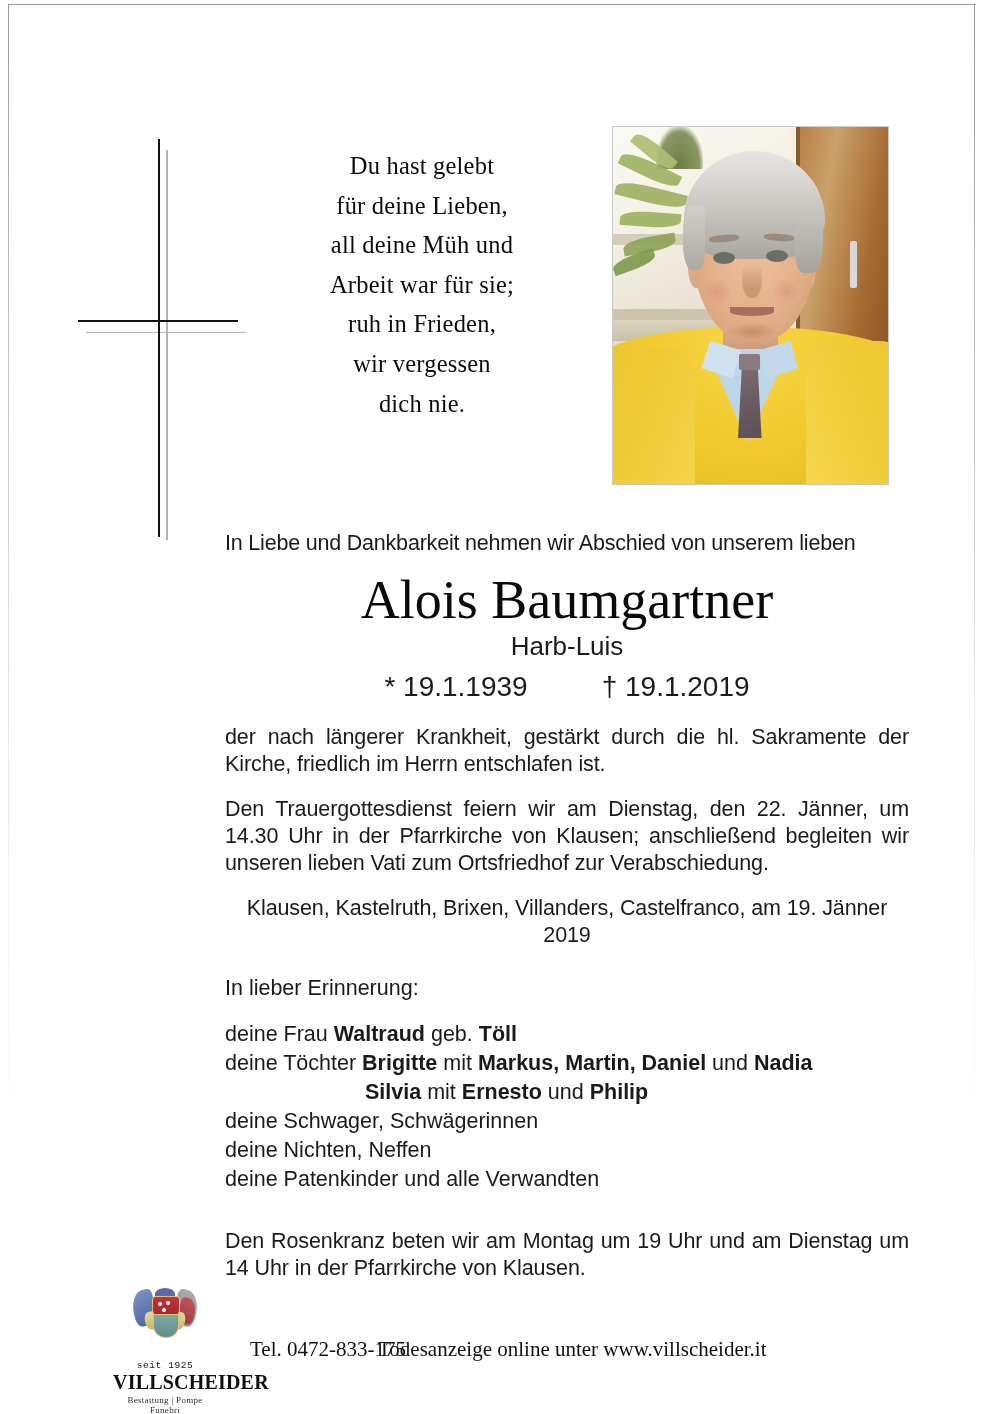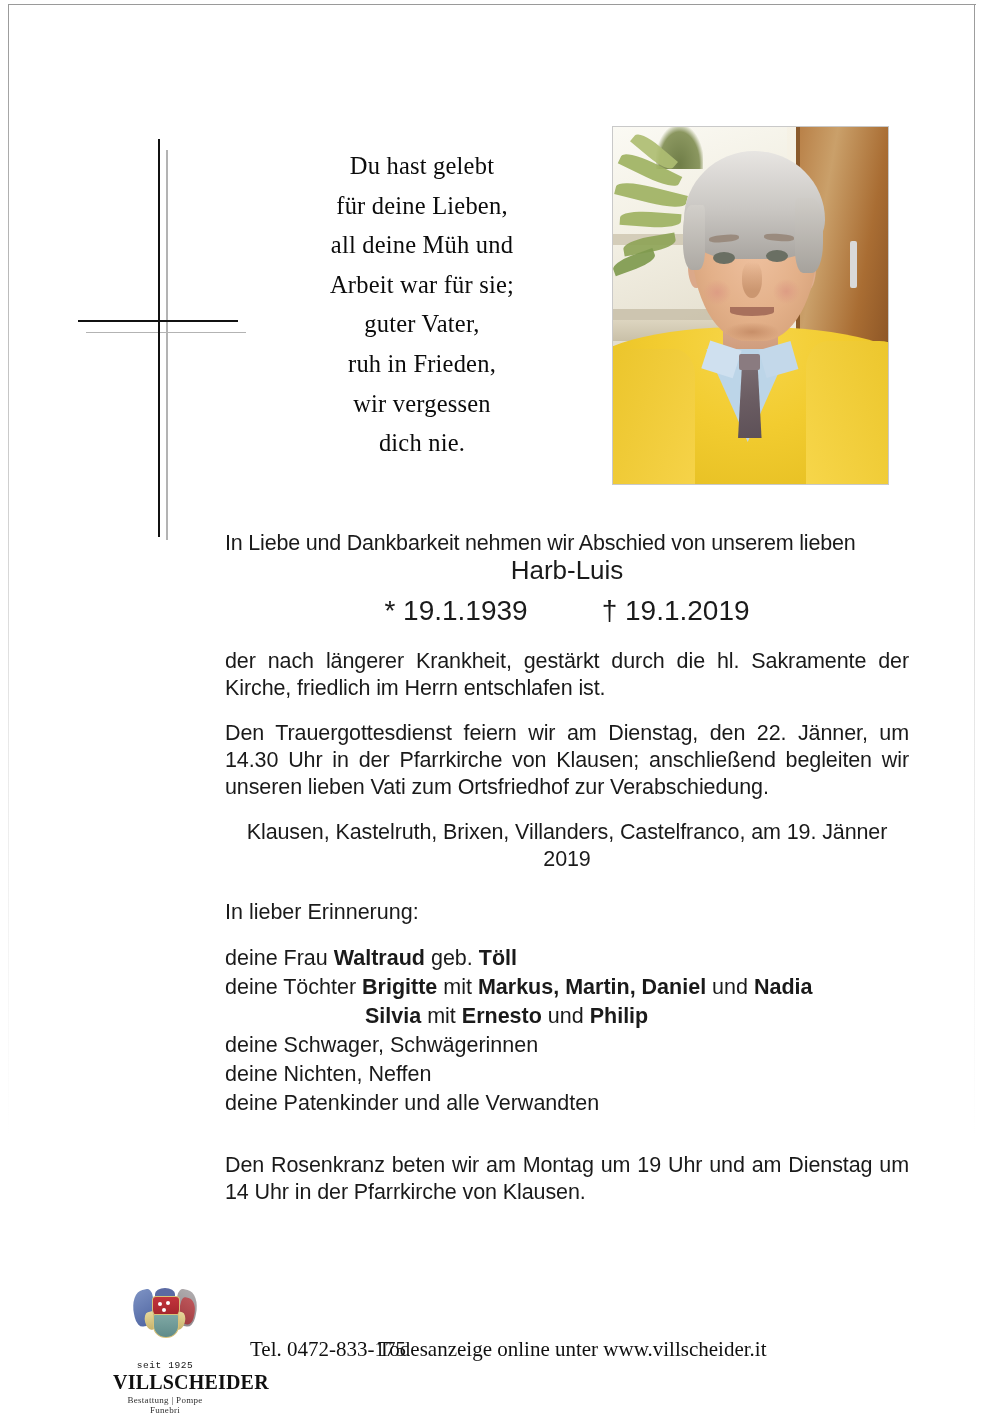--- a/index.html
+++ b/index.html
@@ -375,21 +375,20 @@
     <div class="cross-shadow" id="cross-horiz-sh"></div>
     <div class="cross-line" id="cross-vert"></div>
     <div class="cross-line" id="cross-horiz"></div>
   </div>
 
   <div id="poem">
       <span class="pl">Du hast gelebt</span>
       <span class="pl">für deine Lieben,</span>
       <span class="pl">all deine Müh und</span>
       <span class="pl">Arbeit war für sie;</span>
-      <span class="pl">guter Vater,</span>
       <span class="pl">ruh in Frieden,</span>
       <span class="pl">wir vergessen</span>
       <span class="pl">dich nie.</span>
     </div>
 
   <div id="photo">
     <div id="photo-inner">
       <div class="ph" id="ph-wall"></div>
       <div class="ph" id="ph-win"></div>
       <div class="ph" id="ph-tree"></div>
@@ -434,20 +433,21 @@
       <div class="ph" id="ph-mouth"></div>
       <div class="ph" id="ph-chin"></div>
     </div>
     <div id="photo-frame"></div>
   </div>
 
   <div id="body-block">
 
     <div class="lead">In Liebe und Dankbarkeit nehmen wir Abschied von unserem lieben</div>
 
+    <div id="name">Alois Baumgartner</div>
 
     <div id="nickname">Harb-Luis</div>
 
     <div id="dates">
       <span class="d-born"><span>*</span> <span>19.1.1939</span></span><span class="d-died"><span>†</span> <span>19.1.2019</span></span>
     </div>
 
     <div class="para">der nach längerer Krankheit, gestärkt durch die hl. Sakramente der Kirche, friedlich im Herrn entschlafen ist.</div>
 
     <div class="para">Den Trauergottesdienst feiern wir am Dienstag, den 22. Jänner, um 14.30 Uhr in der Pfarrkirche von Klausen; anschließend begleiten wir unseren lieben Vati zum Ortsfriedhof zur Verabschiedung.</div>

